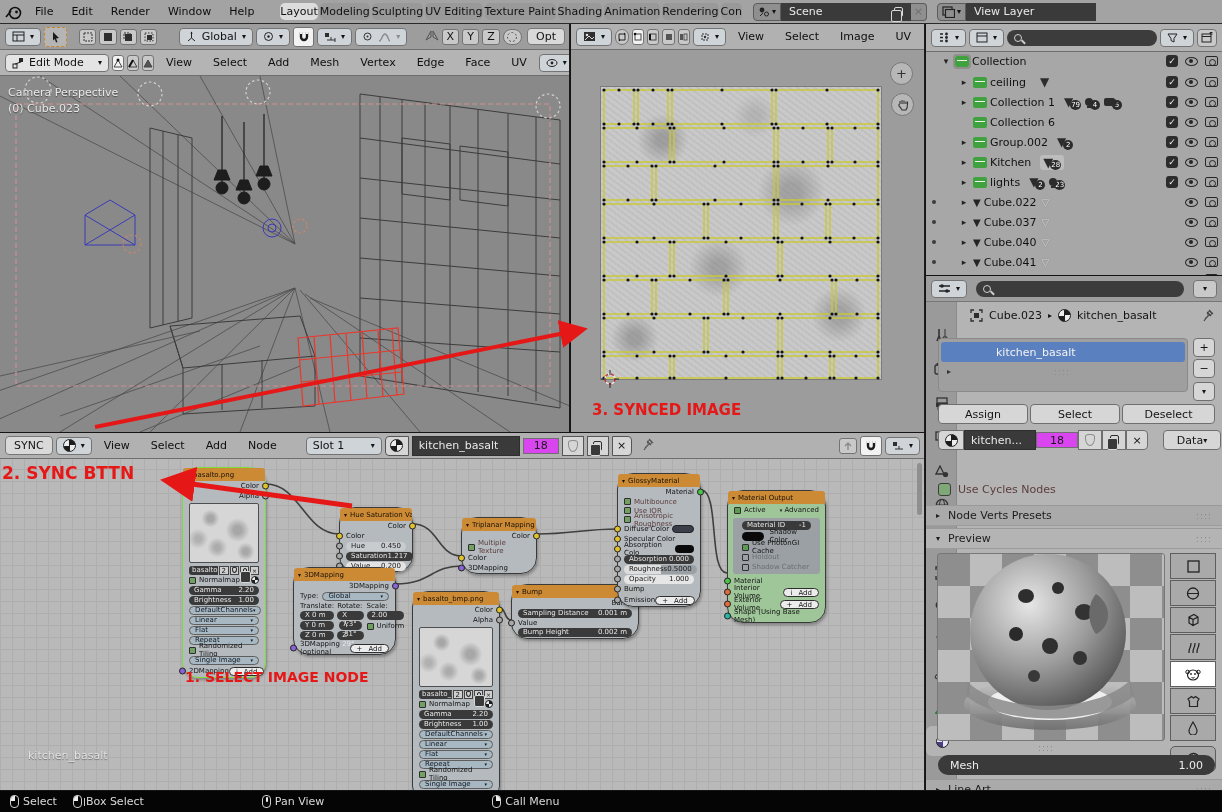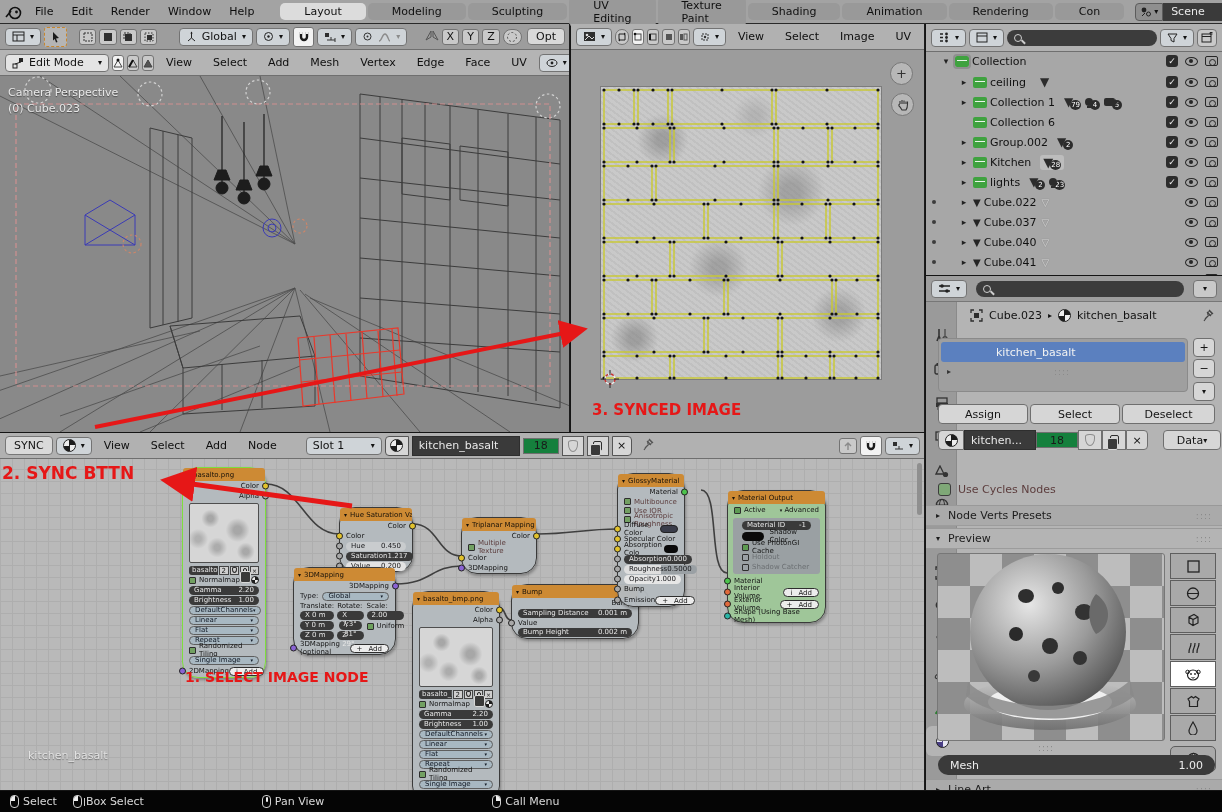--- a/index.html
+++ b/index.html
@@ -2,21 +2,21 @@
 <html><head>
 <meta charset="utf-8">
 <style>
 *{margin:0;padding:0;box-sizing:border-box}
 body{font-family:"DejaVu Sans",sans-serif;background:#333;-webkit-font-smoothing:antialiased}
 #app{position:relative;width:1222px;height:812px;background:#151515;overflow:hidden;font-size:11px;color:#121212}
 .row{display:flex;align-items:center}
 
 #topbar{position:absolute;left:0;top:0;width:1222px;height:24px;background:#a3a3a3;border-bottom:1px solid #2a2a2a;display:flex;align-items:center;padding:0 4px;gap:2px}
 .menu{padding:0 9px;color:#0d0d0d;line-height:24px}
-.tab{background:#999;border-radius:5px;padding:2px 24px;margin:0 1px;color:#101010}
+.tab{background:#999;border-radius:5px;padding:2px 0;margin:0 1px;color:#101010}
 .tab.active{background:#dcdcdc}
 .idgrp{display:flex;align-items:center;margin-left:8px}
 .icobtn{background:#8f8f8f;border:1px solid #5c5c5c;border-radius:4px 0 0 4px;height:18px;display:flex;align-items:center;padding:0 4px;gap:2px}
 .namefield{background:#3a3a3a;color:#e9e9e9;height:18px;display:flex;align-items:center;padding:0 8px;min-width:110px;position:relative}
 .namefield .cpy{margin-left:auto;}
 .i-copy{display:inline-block;width:9px;height:10px;border:1.2px solid #d8d8d8;border-radius:2px;position:relative}
 .i-copy::before{content:"";position:absolute;left:-4px;top:2px;width:9px;height:10px;border:1.2px solid #d8d8d8;border-radius:2px;background:#3a3a3a}
 .xdis{color:#6f6f6f;background:#8f8f8f;border:1px solid #5c5c5c;border-left:none;border-radius:0 4px 4px 0;height:18px;width:16px;text-align:center;line-height:16px}
 
 .btn{background:#d9d9d9;border:1px solid #777;border-radius:4px;padding:1px 8px;color:#141414;display:inline-flex;align-items:center;gap:4px}
@@ -63,21 +63,21 @@
 .i-camS::after{content:"";position:absolute;right:-3px;top:1px;border-left:3px solid #2c2c2c;border-top:3px solid transparent;border-bottom:3px solid transparent}
 .odot{position:absolute;left:6px;width:4px;height:4px;border-radius:50%;background:#3c3c3c}
 
 #pr{position:absolute;left:926px;top:276px;width:296px;height:514px;background:#b4b4b4;overflow:hidden}
 #pr-h{left:0;top:0;width:296px;height:26px;background:#9e9e9e;border-bottom:1px solid #777}
 #pr-tabs{position:absolute;left:0;top:26px;width:31px;height:488px;background:#9a9a9a;border-right:1px solid #8a8a8a}
 .ptab{position:absolute;left:0;width:31px;height:30px;display:flex;align-items:center;justify-content:center}
 .ptab.sel{background:#b4b4b4;border-radius:6px 0 0 6px;width:32px}
 .pbtn{background:#d6d6d6;border:1px solid #6f6f6f;border-radius:4px;height:20px;display:flex;align-items:center;justify-content:center;color:#141414}
 .darkf{background:#3a3a3a;color:#e8e8e8;display:flex;align-items:center;padding:0 6px;height:20px}
-.lightf{background:#15803d;color:#1a1a1a;display:flex;align-items:center;justify-content:center;height:16px;border:1px solid #6f6f6f}
+.lightf{background:#d946ef;color:#1a1a1a;display:flex;align-items:center;justify-content:center;height:16px;border:1px solid #6f6f6f}
 .pstrip{position:absolute;left:0;width:296px;height:21px;background:#aaa;border-top:1px solid #999;border-bottom:1px solid #9c9c9c;display:flex;align-items:center;padding:0 10px;color:#1c1c1c}
 .i-shield{display:inline-block;width:10px;height:12px;background:transparent;border:1.3px solid #8d8d8d;border-radius:5px 5px 6px 6px / 3px 3px 9px 9px}
 .i-shield.dk{border-color:#2e2e2e}
 .matball{display:inline-block;width:13px;height:13px;border-radius:50%;background:conic-gradient(#1d1d1d 0 25%,#ededed 0 50%,#1d1d1d 0 75%,#ededed 0 100%);border:1px solid #222}
 .prevbtn{position:absolute;left:244px;width:46px;height:26px;background:#a9a9a9;border:1px solid #5e5e5e;display:flex;align-items:center;justify-content:center}
 .prevbtn.on{background:#fff}
 
 #ne{position:absolute;left:0;top:433px;width:925px;height:357px;overflow:hidden;background-color:#b9b9b9;background-image:linear-gradient(#aeaeae 1px,transparent 1px),linear-gradient(90deg,#aeaeae 1px,transparent 1px),linear-gradient(#a2a2a2 1px,transparent 1px),linear-gradient(90deg,#a2a2a2 1px,transparent 1px);background-size:12px 12px,12px 12px,96px 96px,96px 96px;border-right:1px solid #1c1c1c}
 #ne-h{left:0;top:0;width:925px;height:26px}
 .node{position:absolute;background:rgba(180,186,190,.96);border:1px solid #3a3a3a;border-radius:16px;font-size:7px;color:#141414;box-shadow:1px 2px 3px rgba(0,0,0,.3)}
@@ -1465,21 +1465,21 @@
           <span>Value</span>
         </div>
       <div class="nrow" style="padding-bottom:2px">
           <span class="npd">
             <span>Bump Height</span>
             <span>0.002 m</span>
           </span>
         </div>
     </div>
 
-    <div class="node" style="left:617px;top:40px;width:68px">
+    <div class="node" style="left:617px;top:40px;width:84px">
       <div class="nh">
           <span>GlossyMaterial</span>
         </div>
       <div class="nrow r">
           <span>Material</span>
           <span class="sock rr s-grn"></span>
         </div>
       <div class="nrow" style="height:9px">
           <span class="nchk"></span>
           <span style="color:#5c3d3d">Multibounce</span>

